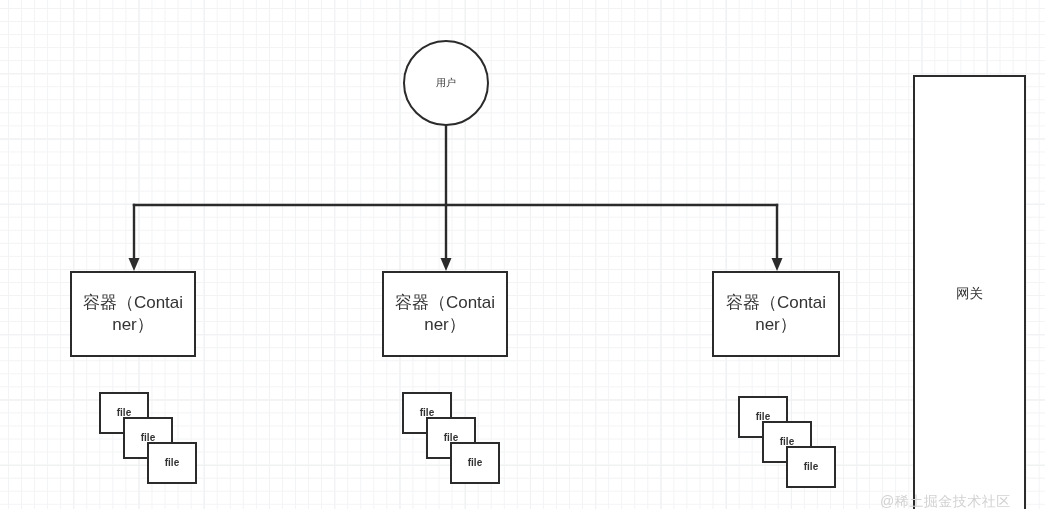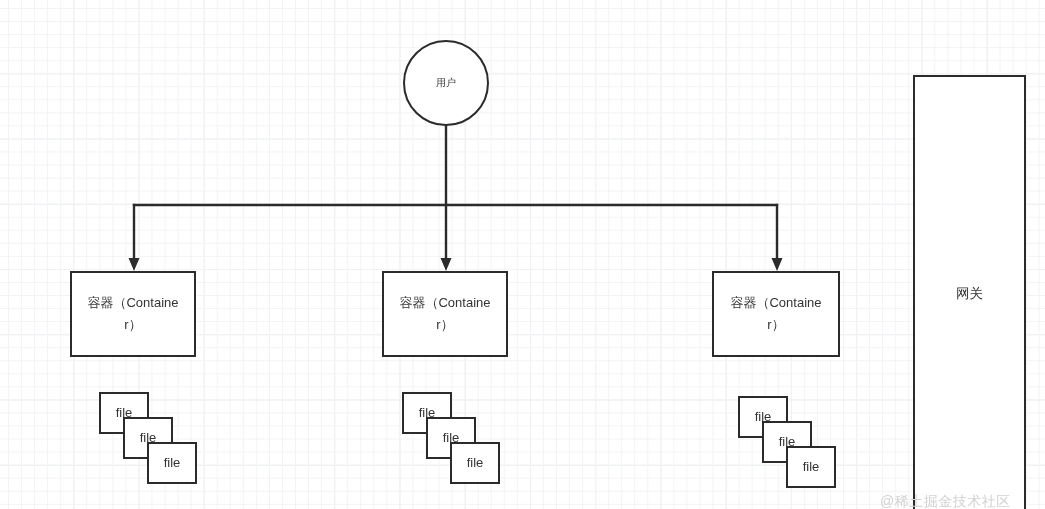--- a/index.html
+++ b/index.html
@@ -49,36 +49,37 @@
     align-items: center;
     justify-content: center;
     text-align: center;
   }
   .actor-circle {
     border-radius: 50%;
     font-size: 10px;
     line-height: 18px;
   }
   .container-box {
-    font-size: 13px;
+    font-size: 17px;
     line-height: 22px;
     padding: 0 8px;
   }
   .container-box .label-inner {
     width: 100%;
     word-break: break-all;
   }
   .gateway-box {
     font-size: 13.5px;
     line-height: 20px;
   }
   .file-box {
-    font-size: 13px;
+    font-size: 10px;
     line-height: 16px;
     border-width: 2.2px;
+    font-weight: bold;
   }
   .file-stack {
     position: absolute;
   }
   .watermark {
     position: absolute;
     font-size: 14px;
     color: #d2d2d2;
     letter-spacing: 0.5px;
     white-space: nowrap;

